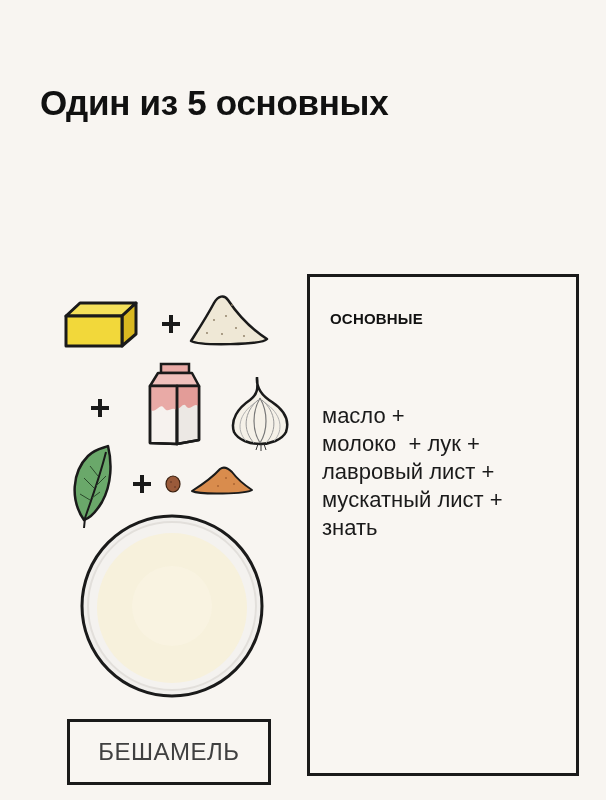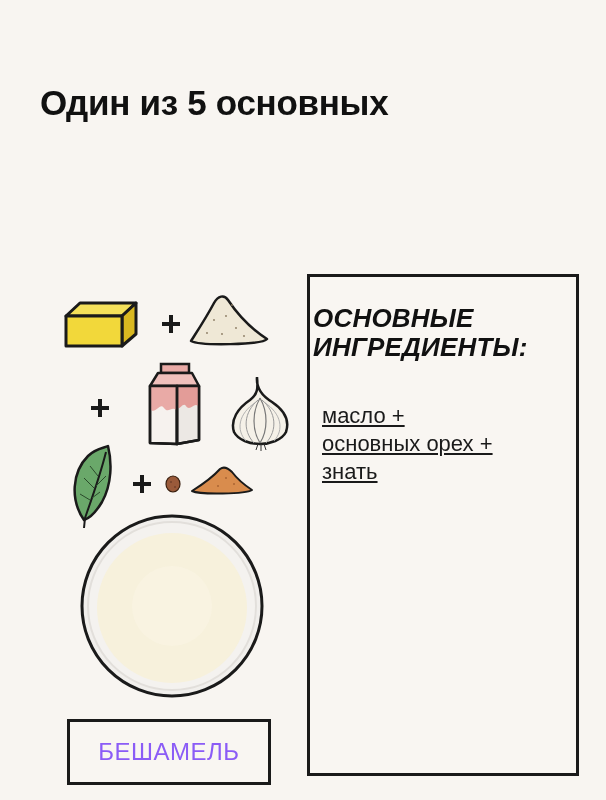--- a/index.html
+++ b/index.html
@@ -27,51 +27,50 @@
 
     .ingredients-box {
       position: absolute;
       left: 307px; top: 274px;
       width: 266px; height: 496px;
       border: 3px solid #1a1a1a;
       background: #f9f6f2;
     }
     .ingredients-title {
       position: absolute;
-      left: 3px; top: 27px;
-      font-size: 26px;
+      left: 20px; top: 27px;
+      font-size: 15px;
       font-weight: bold;
       line-height: 29px;
       letter-spacing: 0.2px;
-      font-style: italic;
     }
     .ingredients-list {
       position: absolute;
       left: 12px; top: 125px;
       font-size: 22px;
       line-height: 28px;
       color: #1a1a1a;
     }
-    .ingredients-list div { white-space: nowrap; text-decoration: underline; }
+    .ingredients-list div { white-space: nowrap; }
 
     .illustrations {
       position: absolute;
       left: 0; top: 0;
       width: 300px; height: 800px;
     }
 
     .sauce-label {
       position: absolute;
       left: 67px; top: 719px;
       width: 198px; height: 60px;
       border: 3px solid #1a1a1a;
       display: flex; align-items: center; justify-content: center;
       font-size: 24px;
       letter-spacing: 0.5px;
-      color: #8b5cf6;
+      color: #404040;
       background: #f9f6f2;
     }
   </style>
 </head>
 <body>
 
 <div class="headline">
   <div>Один из 5 основных</div>
 </div>
 
@@ -158,22 +157,23 @@
       <circle cx="172" cy="606" r="84" fill="#f4f2ef" stroke="#e2dfdb" stroke-width="2"></circle>
       <circle cx="172" cy="608" r="75" fill="#f7f1dc"></circle>
       <circle cx="172" cy="606" r="40" fill="#faf5e4" opacity="0.6"></circle>
     </g>
   </svg>
 </div>
 
 <div class="ingredients-box">
   <div class="ingredients-title">
     <div>ОСНОВНЫЕ</div>
-    <div>ИНГРЕДИЕНТЫ:</div>
   </div>
   <div class="ingredients-list">
     <div>масло +</div>
-    <div>основных орех +</div>
+    <div style="white-space:pre">молоко  + лук +</div>
+    <div>лавровый лист +</div>
+    <div>мускатный лист +</div>
     <div>знать</div>
   </div>
 </div>
 
 <div class="sauce-label">БЕШАМЕЛЬ</div>
 
 </body></html>

